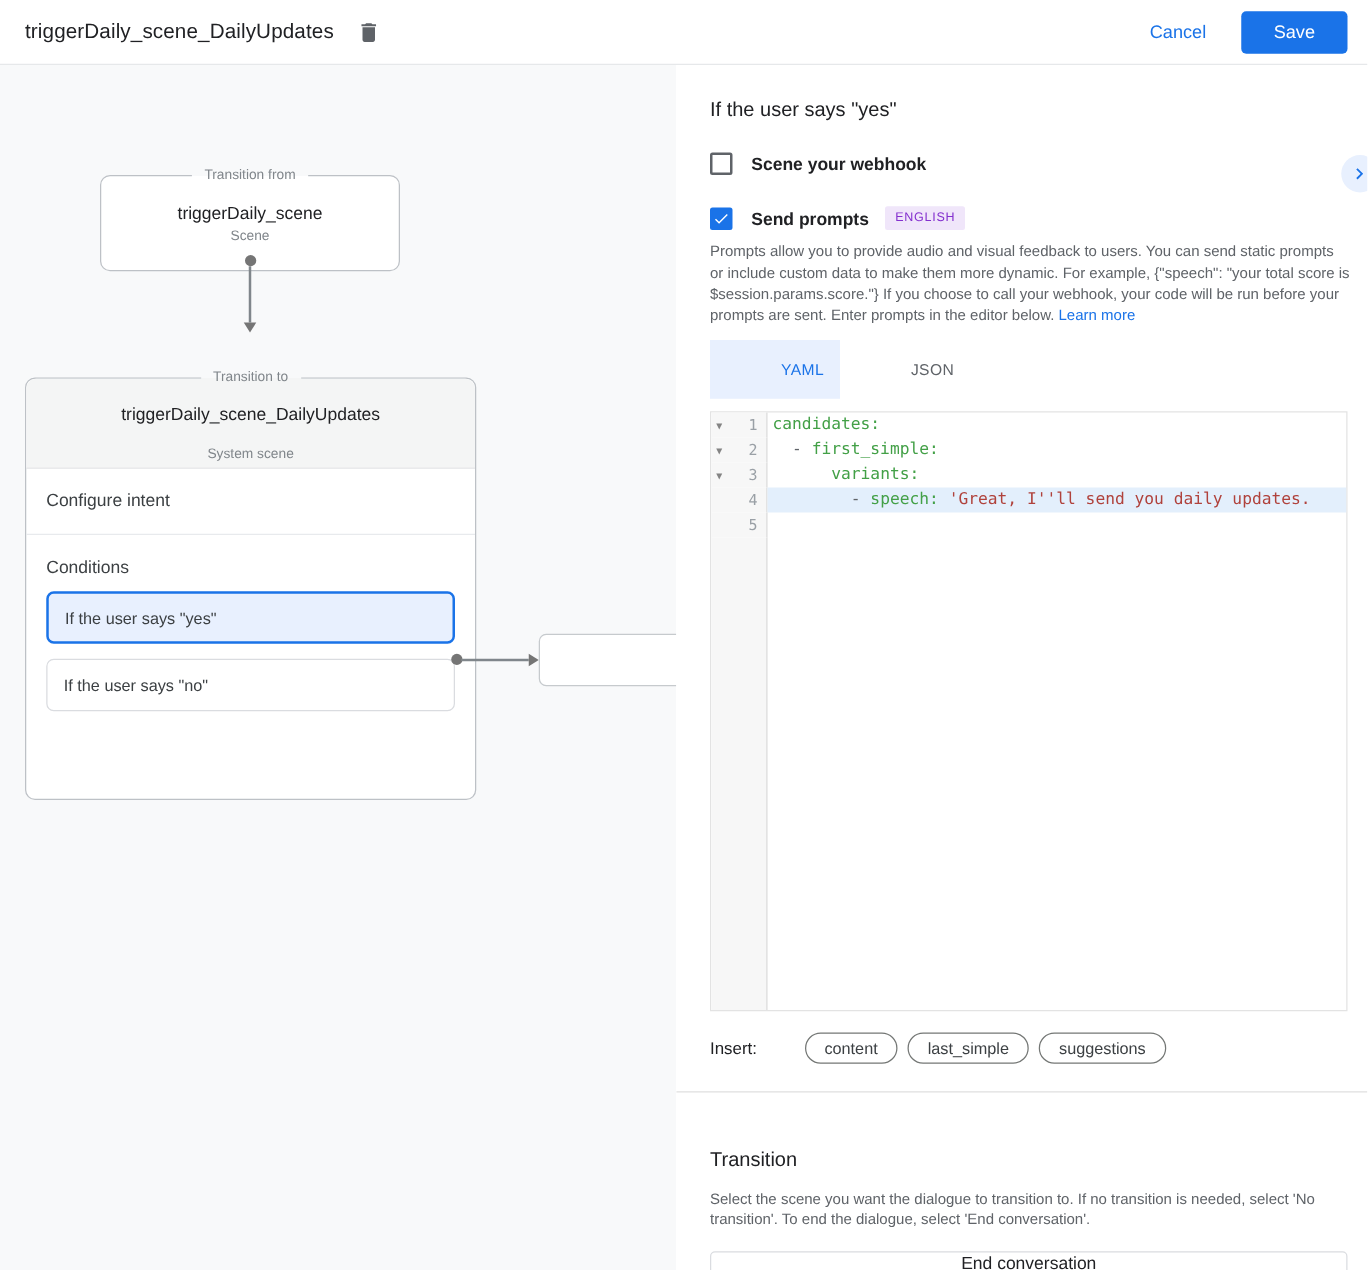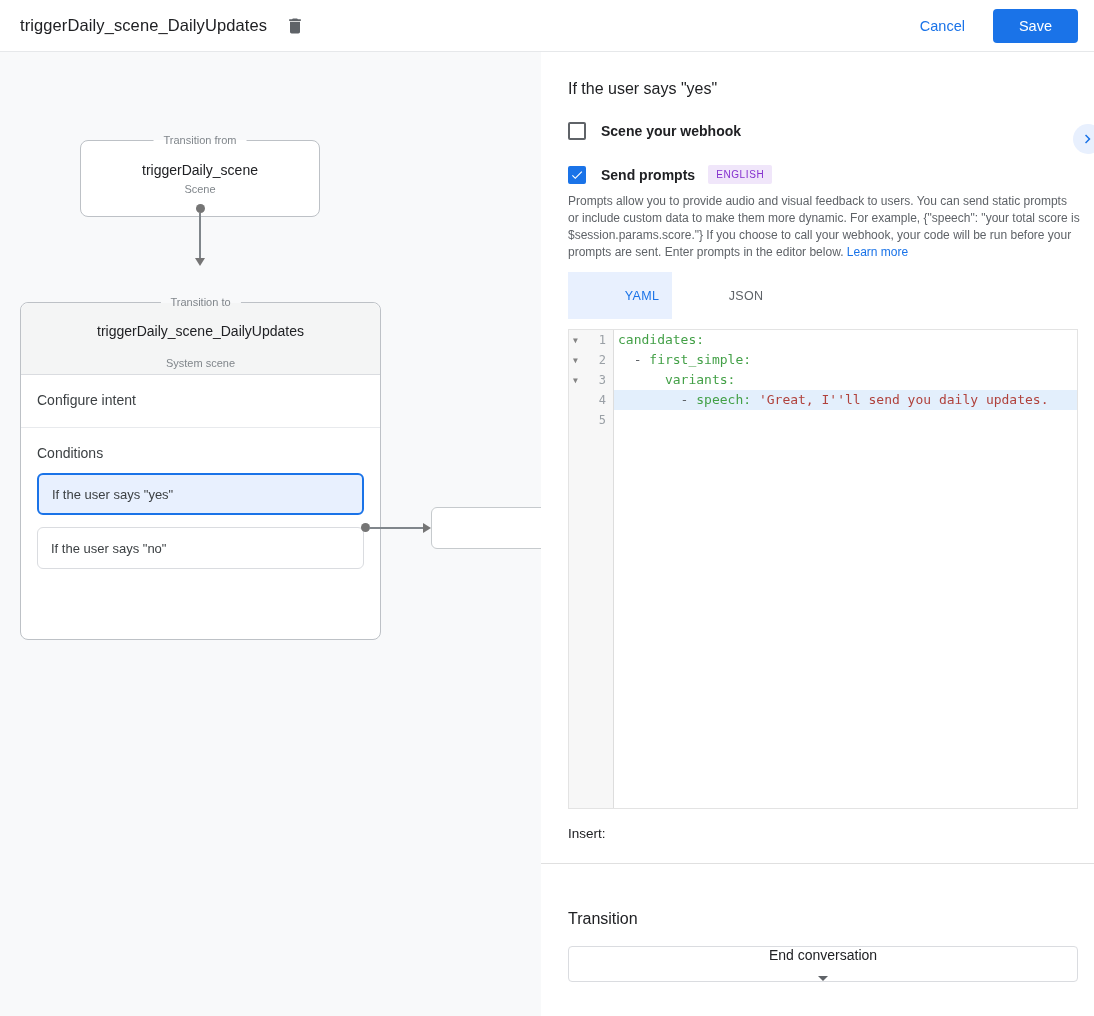--- a/index.html
+++ b/index.html
@@ -253,25 +253,31 @@
             <div class="code"></div>
           </div>
           <div class="ed-fill">
             <div class="gutter"></div>
             <div class="code"></div>
           </div>
         </div>
 
       <div class="insert-row">
         <span class="insert-label">Insert:</span>
+        <span id="insert-pills" style="display:flex;">
+            <button class="pill">content</button>
+            <button class="pill">last_simple</button>
+            <button class="pill">suggestions</button>
+          </span>
       </div>
 
       <div class="panel-divider"></div>
 
       <h2 class="transition-title">Transition</h2>
+      <p class="transition-desc">Select the scene you want the dialogue to transition to. If no transition is needed, select 'No transition'. To end the dialogue, select 'End conversation'.</p>
 
       <div class="scene-select">
         <span>End conversation</span>
         <span class="caret-down"></span>
       </div>
     </div>
 
   </div>
 </div>
 

